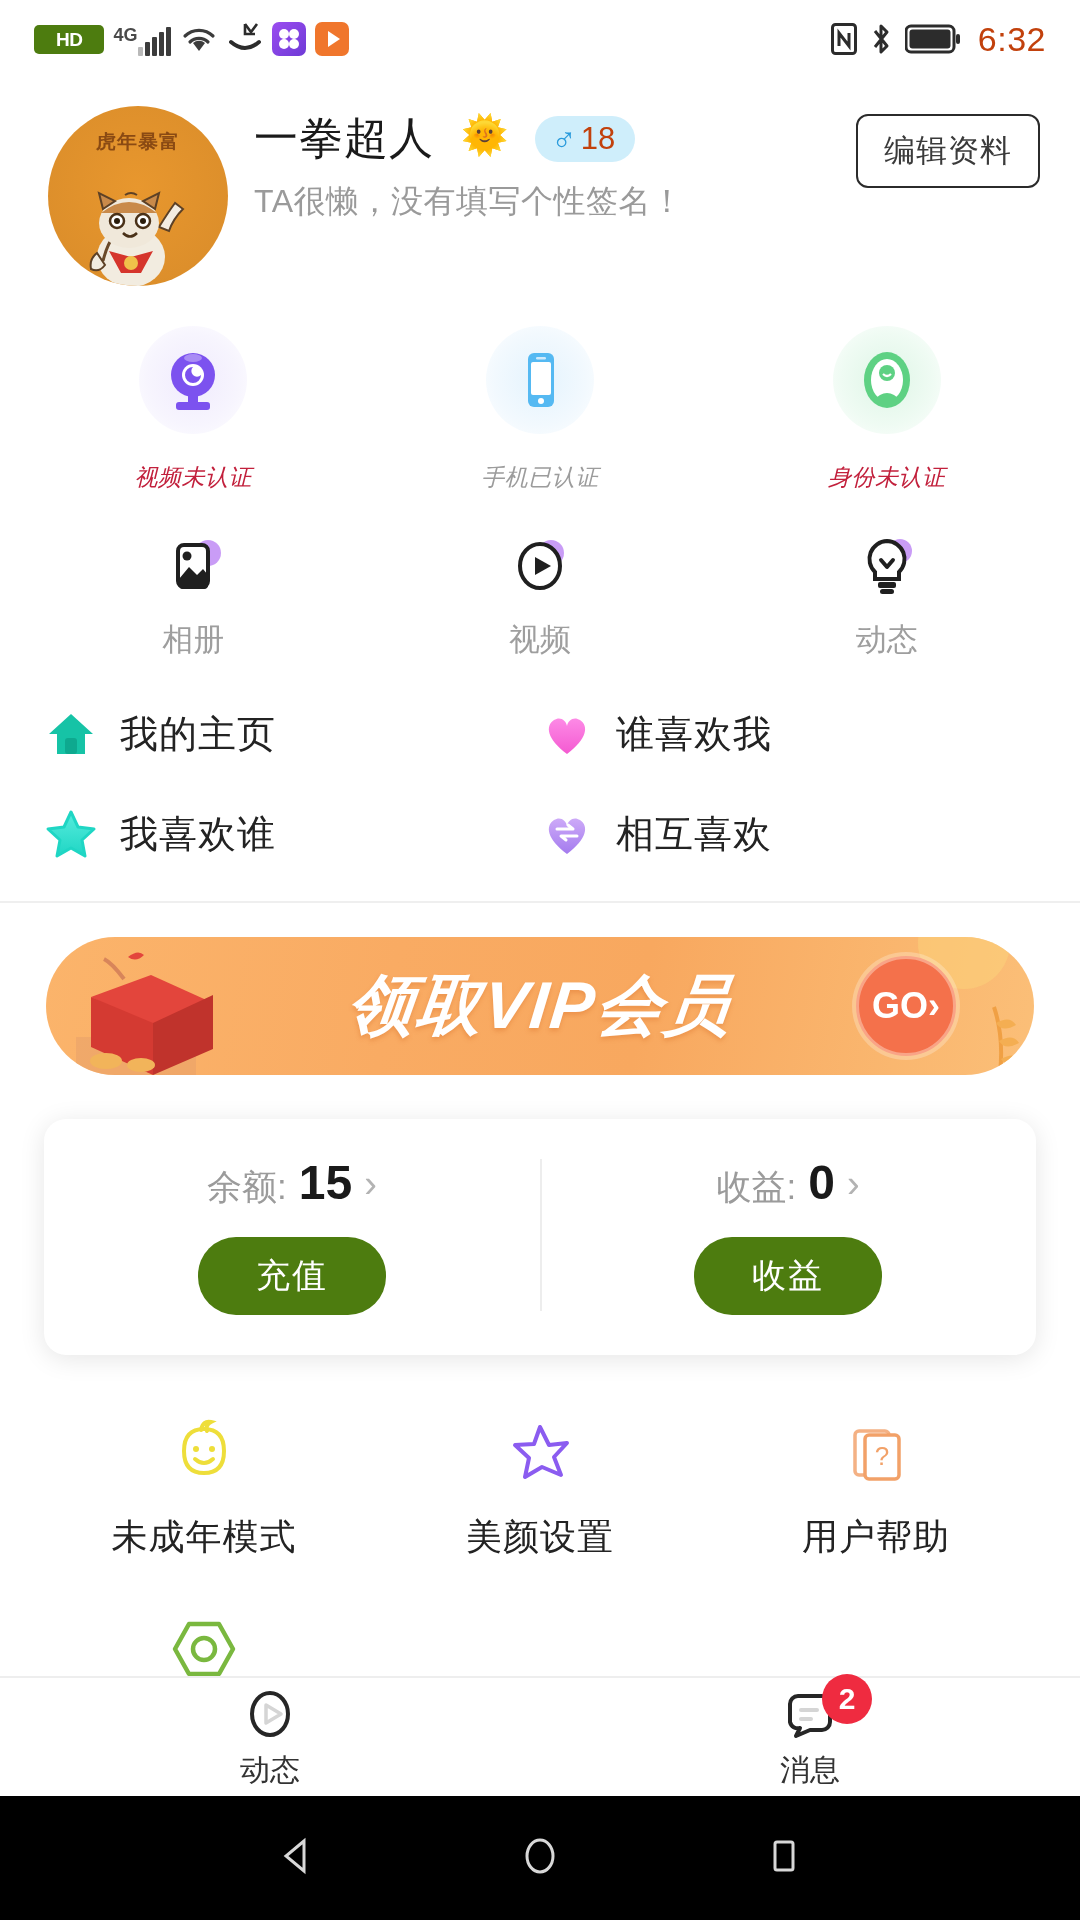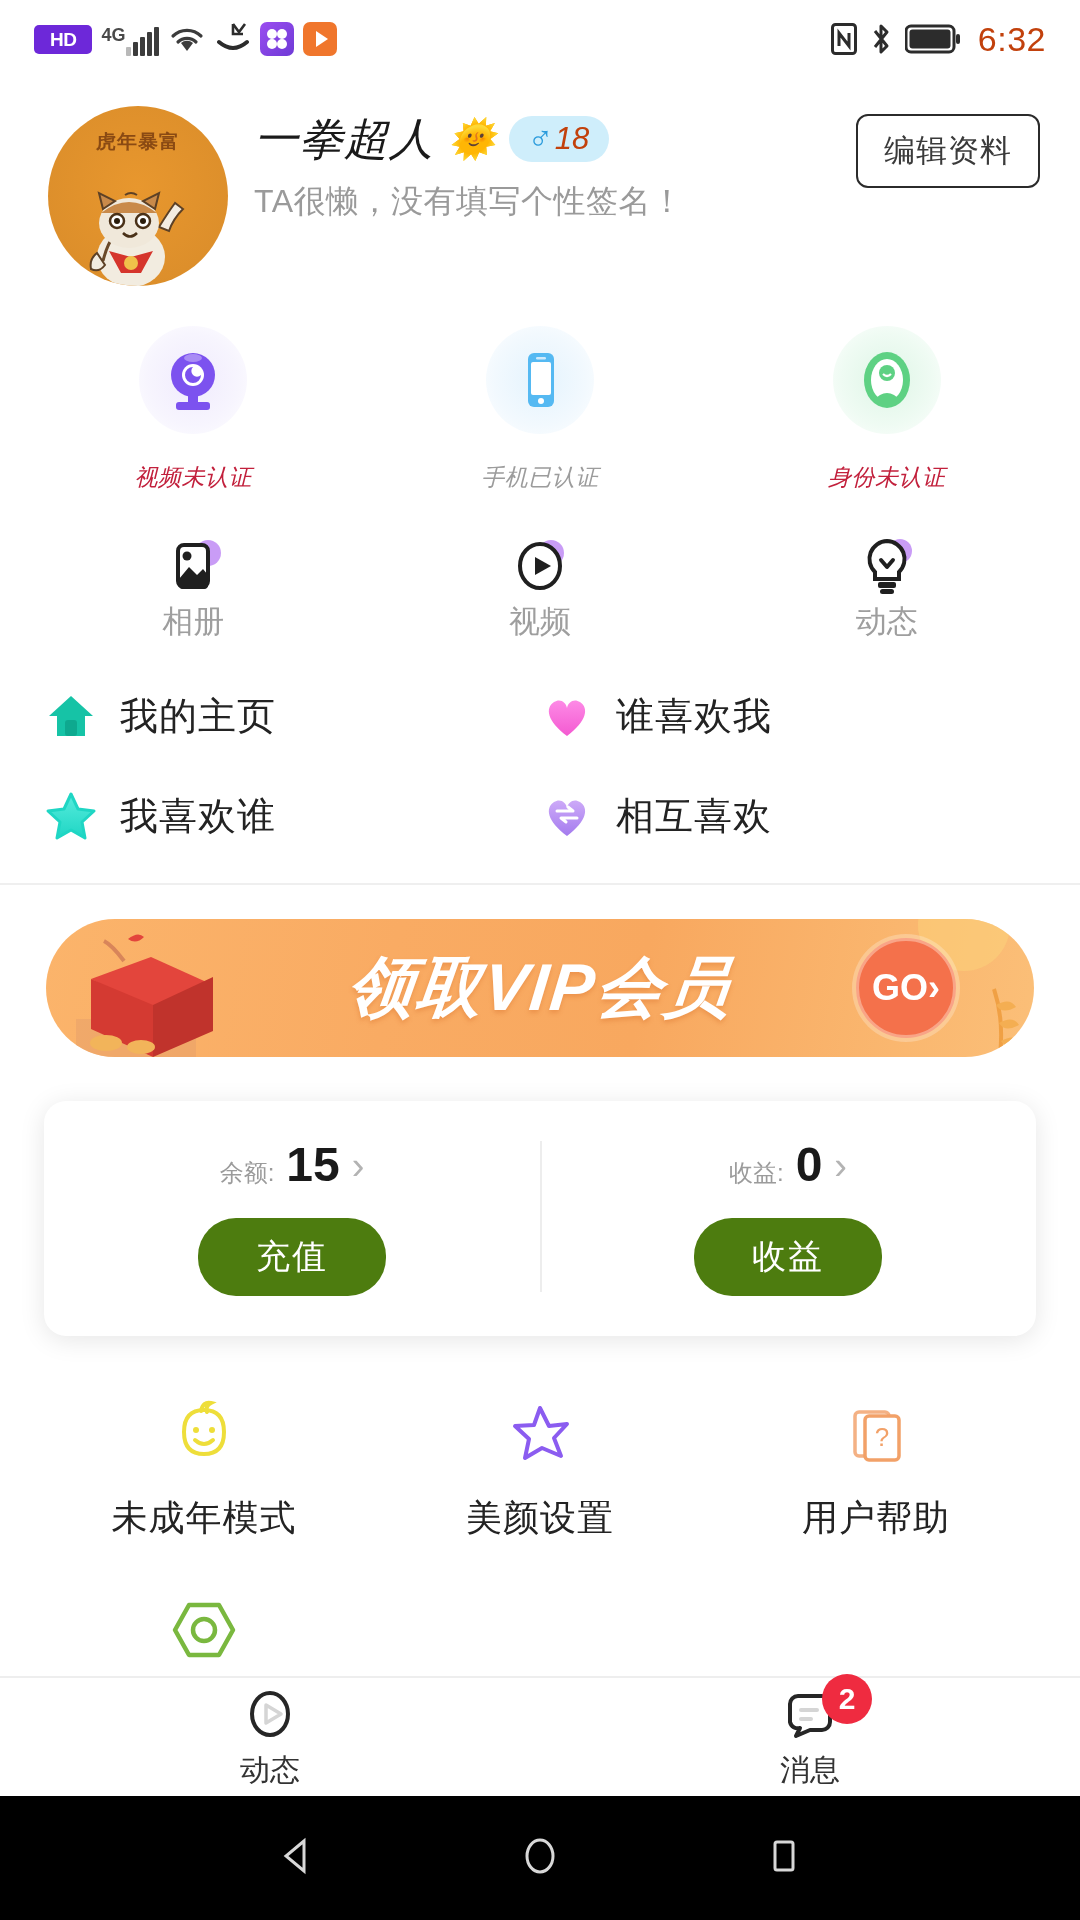--- a/index.html
+++ b/index.html
@@ -14,22 +14,22 @@
   
   .statusbar{
     height:78px; width:100%;
     display:flex; align-items:center;
     padding:0 34px;
     background:#ffffff;
   }
   .sb-left{ display:flex; align-items:center; gap:9px; }
   .sb-right{ margin-left:auto; display:flex; align-items:center; gap:13px; }
   .ic-hd{
-    background:#6d28d9; color:#fff; font-size:19px; font-weight:bold;
-    border-radius:5px; padding:2px 16px; letter-spacing:-.5px;
+    background:#4d7c0f; color:#fff; font-size:19px; font-weight:bold;
+    border-radius:5px; padding:2px 22px; letter-spacing:-.5px;
     line-height:1; height:29px; display:flex; align-items:center;
   }
   .ic-4g{ display:flex; align-items:flex-end; height:34px; }
   .ic-4g .lbl{ font-size:18px; color:#4a4a4a; font-weight:bold; line-height:1; margin-bottom:12px;}
   .bars{ display:flex; align-items:flex-end; gap:2px; height:30px; margin-left:1px;}
   .bars i{ width:5px; background:#3c3c3c; display:block; border-radius:1px;}
   .bars i:nth-child(1){height:9px;background:#b9b9b9;}
   .bars i:nth-child(2){height:14px;}
   .bars i:nth-child(3){height:19px;}
   .bars i:nth-child(4){height:24px;}
@@ -47,21 +47,21 @@
     position:relative; overflow:hidden; flex:0 0 180px;
   }
   .avatar .av-txt{
     position:absolute; top:22px; left:0; right:0; text-align:center;
     font-size:20px; color:#8a4a13; font-weight:bold; letter-spacing:1px;
     transform:scaleY(.95);
   }
   .tiger{ position:absolute; bottom:0; left:50%; transform:translateX(-50%); }
 
   .pinfo{ margin-left:26px; padding-top:10px; flex:1; min-width:0;}
-  .namerow{ display:flex; align-items:center; gap:14px;font-style:italic;}
+  .namerow{ display:flex; gap:27px;}
   .uname{ font-size:44px; color:#1a1a1a; letter-spacing:1px; line-height:1; }
   .sun{ font-size:38px; line-height:1; }
   .badge-gender{
     background:#cfeefb; border-radius:30px;
     padding:6px 20px 8px 16px; display:flex; align-items:center; gap:4px;
     height:46px;
   }
   .badge-gender .g-sym{ font-size:34px; color:#2a9bdc; line-height:1; font-weight:bold;}
   .badge-gender .g-age{ font-size:31px; color:#c2410c; line-height:1;}
   .uid{ font-size:33px; color:#8a8a8a; margin-top:18px; letter-spacing:.5px;}
@@ -88,21 +88,21 @@
   .vi-icon.b{ background:radial-gradient(circle,#e4f3fd 0%,#f2f9fe 60%,#ffffff 100%); }
   .vi-icon.g{ background:radial-gradient(circle,#def5e6 0%,#effbf3 60%,#ffffff 100%); }
   .vi-label{ margin-top:28px; font-size:23px; letter-spacing:.5px;font-style:italic;}
   .vi-label.red{ color:#c2203c; }
   .vi-label.gray{ color:#9c9c9c; }
 
   
   .media-row{ display:flex; margin-top:38px; padding:0 20px; }
   .media-item{ flex:1; display:flex; flex-direction:column; align-items:center;}
   .mi-icon{ height:70px; display:flex; align-items:center; justify-content:center;}
-  .mi-label{ font-size:31px; color:#9e9e9e;}
+  .mi-label{ margin-top:18px; font-size:31px; color:#9e9e9e;}
 
   
   .link-grid{
     margin-top:46px; padding:0 44px 40px 44px;
     display:grid; grid-template-columns:1fr 1fr; row-gap:46px;
     border-bottom:2px solid #efefef;
   }
   .link-item{ display:flex; align-items:center; gap:22px;}
   .li-ico{ width:54px; height:54px; display:flex; align-items:center; justify-content:center;}
   .li-label{ font-size:38px; color:#232323; letter-spacing:1px;}
@@ -135,21 +135,21 @@
   .wallet{
     background:#fff; border-radius:22px; padding:36px 0 40px 0;
     box-shadow:0 4px 26px rgba(0,0,0,.10);
     display:flex;
   }
   .w-col{ flex:1; display:flex; flex-direction:column; align-items:center; position:relative;}
   .w-col + .w-col::before{
     content:""; position:absolute; left:0; top:4px; bottom:4px; width:2px; background:#ededed;
   }
   .w-top{ display:flex; align-items:baseline; gap:12px;}
-  .w-key{ font-size:24px; color:#9b9b9b;}
+  .w-key{ font-size:35px; color:#9b9b9b;}
   .w-val{ font-size:48px; color:#1a1a1a; font-weight:bold;}
   .w-arrow{ font-size:38px; color:#b3b3b3; line-height:1; transform:translateY(-2px);}
   .w-btn{
     margin-top:26px; background:#4d7c0f; color:#fff; border:none;
     border-radius:38px; font-size:34px; padding:16px 58px;
     font-family:"Liberation Sans", sans-serif; letter-spacing:2px;
   }
 
   
   .tools{ margin-top:56px; padding:0 36px; display:flex;}

